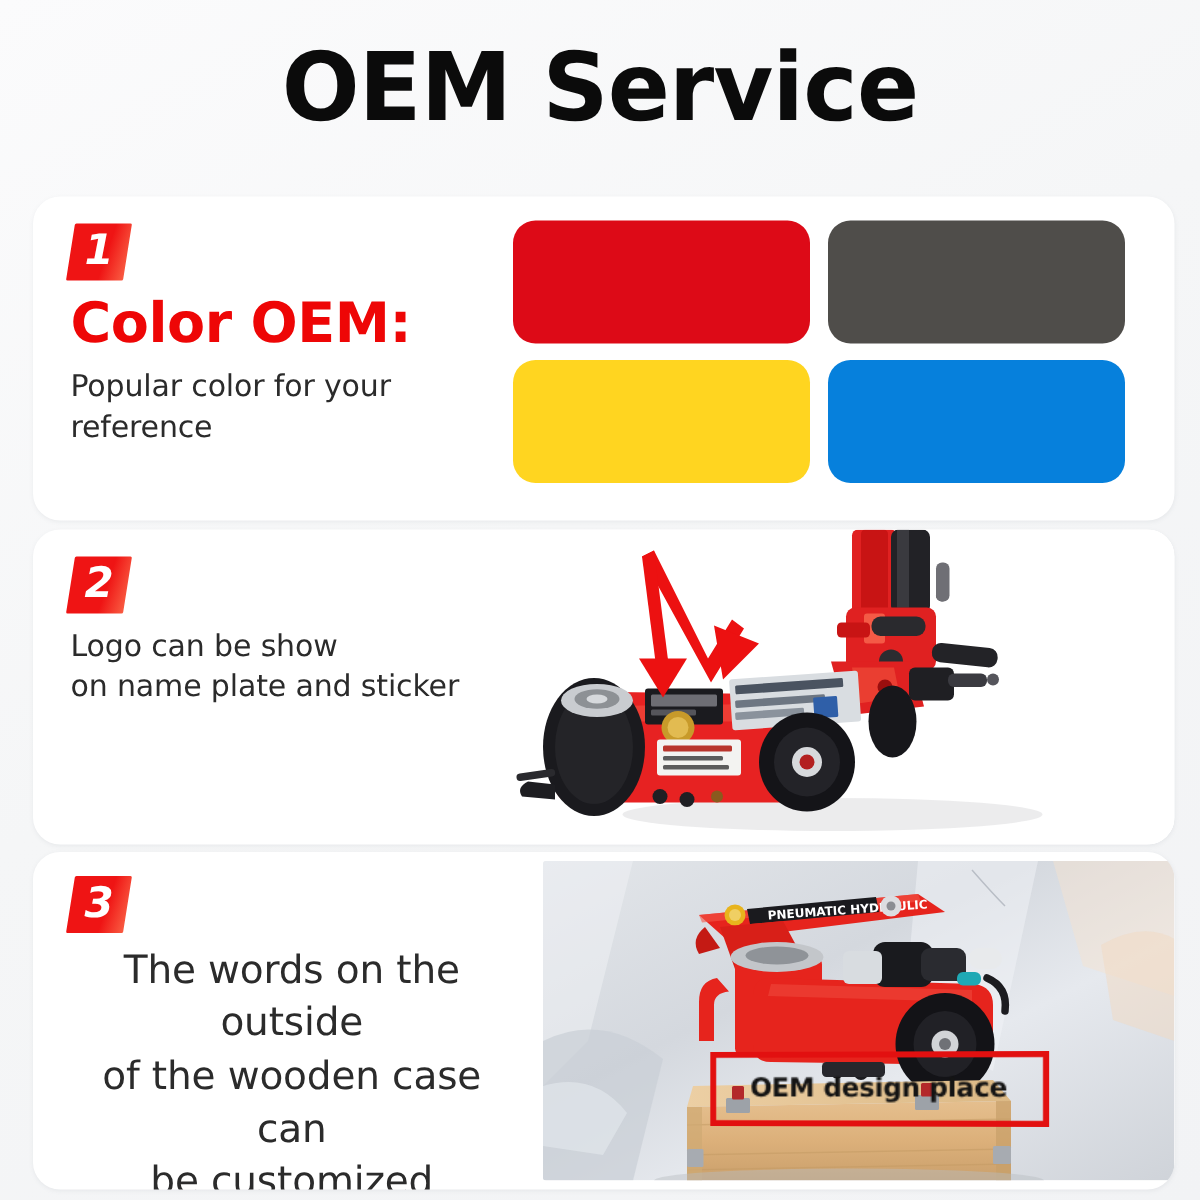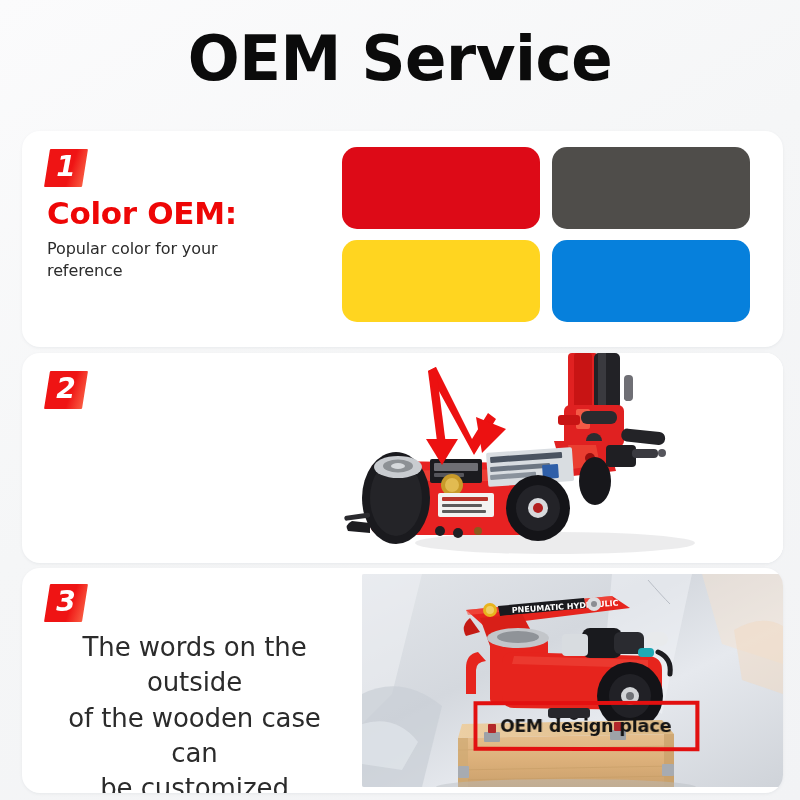--- a/index.html
+++ b/index.html
@@ -90,32 +90,32 @@
     font-size: 28px;
     font-weight: 700;
     font-style: italic;
     line-height: 1;
     padding-bottom: 2px;
     z-index: 2;
   }
 
   .card-heading {
     color: #ee0606;
-    font-size: 31px;
+    font-size: 37px;
     font-weight: 700;
     line-height: 1.04;
     letter-spacing: -0.3px;
     margin-top: 2px;
     margin-bottom: 9px;
     white-space: nowrap;
   }
 
   .card-body {
     color: #2b2b2b;
-    font-size: 16px;
+    font-size: 20px;
     font-weight: 400;
     line-height: 1.33;
     letter-spacing: -0.1px;
     white-space: pre-line;
   }
   .card-3 .card-body { font-size: 26px; line-height: 1.36; text-align: center; }
 
   
   .swatch-wrap {
     position: absolute;
@@ -206,20 +206,22 @@
     </div>
   </div>
 
   <div class="card card-2">
 
     <div class="card-text">
       <div class="badge">
         <span class="badge-shape"></span>
         <span class="badge-num">2</span>
       </div>
+      <div class="card-body">Logo can be show
+on name plate and sticker</div>
     </div>
 
     <div class="photo2">
       <svg viewBox="0 0 443 210" preserveAspectRatio="xMidYMid meet">
         <rect x="0" y="0" width="443" height="210" fill="#ffffff"></rect>
 
         <ellipse cx="215" cy="190" rx="140" ry="11" fill="#e9e9ea" opacity="0.85"></ellipse>
 
         <rect x="228" y="0" width="30" height="74" rx="4" fill="#e02121"></rect>
         <rect x="234" y="0" width="18" height="62" rx="3" fill="#c81414"></rect>

